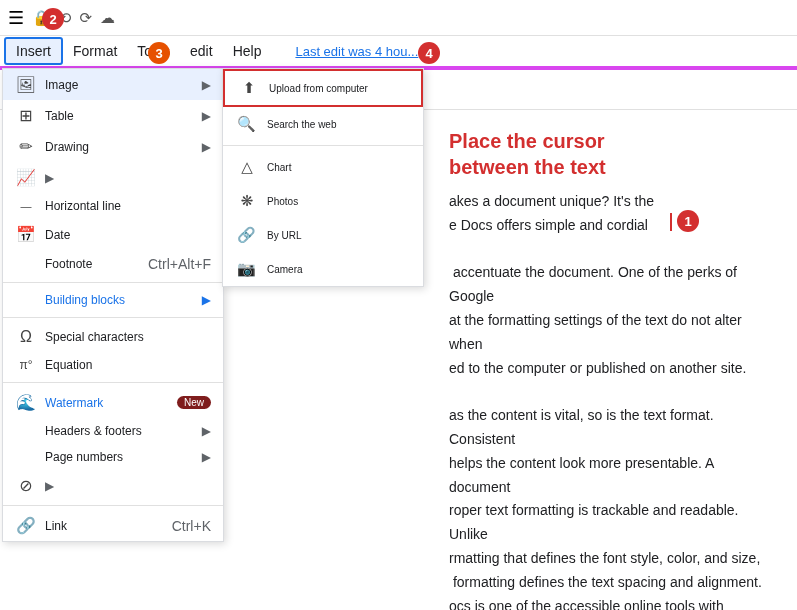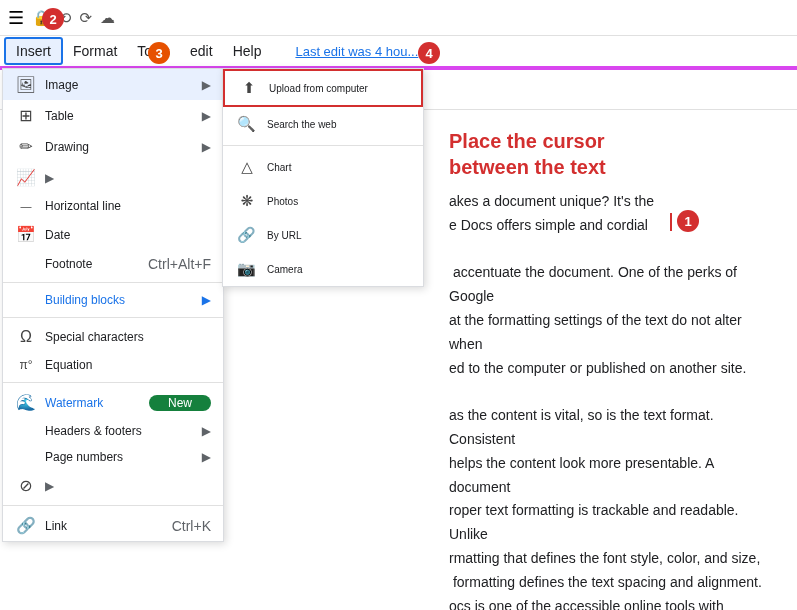--- a/index.html
+++ b/index.html
@@ -27,21 +27,21 @@
     
     .insert-menu { width: 222px; background: #fff; border: 1px solid #dadce0; box-shadow: 2px 2px 8px rgba(0,0,0,0.15); position: absolute; top: 68px; left: 2px; z-index: 100; }
     .menu-row { display: flex; align-items: center; padding: 6px 12px; cursor: pointer; position: relative; }
     .menu-row.highlighted { background: #e8f0fe; }
     .menu-row-icon { width: 22px; text-align: center; margin-right: 8px; font-size: 16px; color: #444; flex-shrink: 0; }
     .menu-row-label { flex: 1; font-size: 12px; color: #202124; }
     .menu-row-label.colored-blue { color: #1a73e8; font-weight: 400; }
     .menu-row-shortcut { font-size: 14px; color: #5f6368; }
     .menu-row-arrow { color: #5f6368; font-size: 12px; }
     .menu-separator { height: 1px; background: #e0e0e0; margin: 4px 0; }
-    .new-badge { background: #15803d; color: #fff; font-size: 12px; padding: 1px 19px; border-radius: 10px; margin-left: 6px; }
+    .new-badge { background: #7f1d1d; color: #fff; font-size: 10px; padding: 1px 7px; border-radius: 10px; margin-left: 6px; }
 
     
     .image-submenu { width: 202px; background: #fff; border: 1px solid #dadce0; box-shadow: 2px 2px 8px rgba(0,0,0,0.15); position: absolute; top: 68px; left: 222px; z-index: 101; }
     .submenu-row { display: flex; align-items: center; padding: 8px 14px; cursor: pointer; gap: 10px; }
     .submenu-icon { font-size: 15px; color: #444; width: 20px; text-align: center; }
     .submenu-label { font-size: 10px; color: #202124; }
     .submenu-separator { height: 1px; background: #e0e0e0; margin: 4px 0; }
     .place-cursor-text { color: #d32f2f; font-weight: bold; font-size: 20px; line-height: 1.3; margin-bottom: 10px; }
     .doc-text { font-size: 14px; line-height: 1.7; color: #202124; }
 

